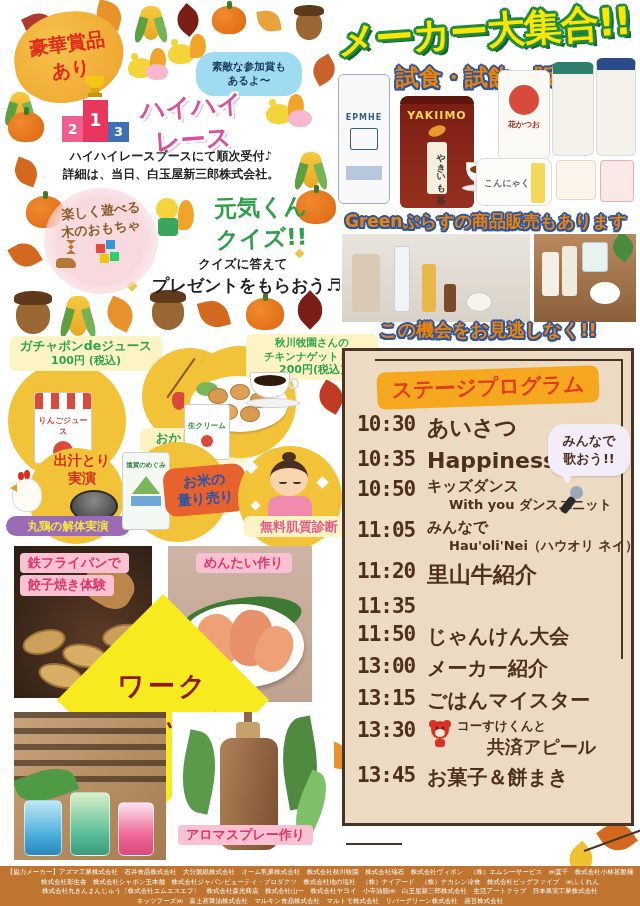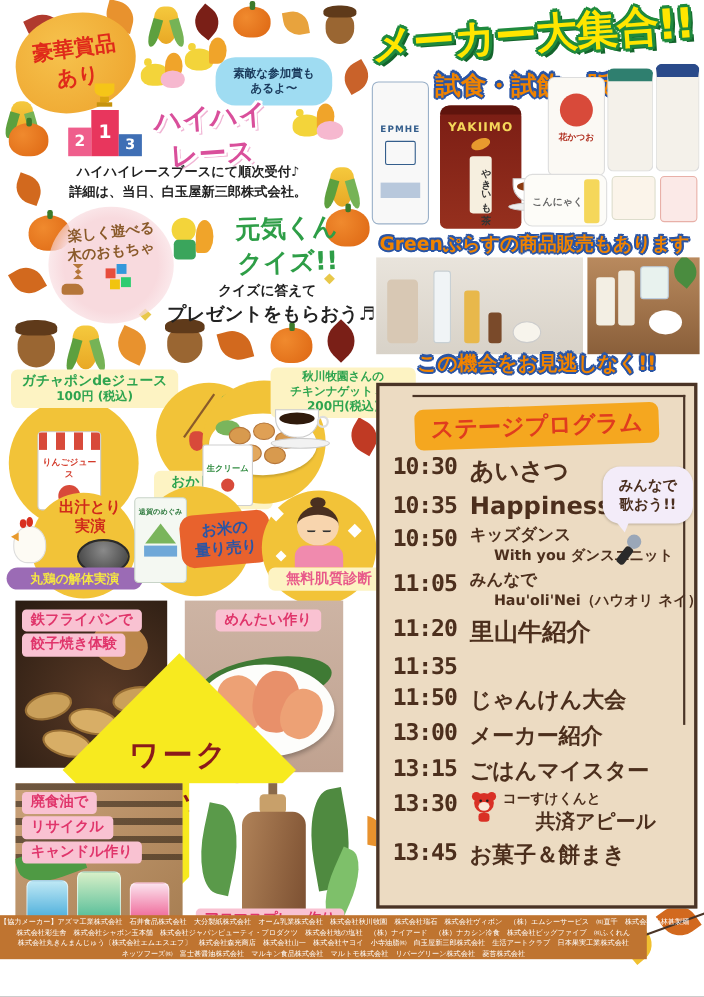--- a/index.html
+++ b/index.html
@@ -327,25 +327,20 @@
     <div class="nw" style="font-size:27px;font-weight:900;color:#8b1a1a;margin-top:4px;">ショップ</div>
   </div>
 
   <div class="abs" style="left:14px;top:712px;width:152px;height:148px;background:linear-gradient(135deg,#caa27a,#a57c50);overflow:hidden;">
     <div style="position:absolute;left:0;top:0;width:100%;height:74px;background:repeating-linear-gradient(rgba(35,25,15,.55) 0 6px,rgba(0,0,0,0) 6px 16px);"></div>
     <div style="position:absolute;left:2px;top:58px;width:60px;height:30px;background:#4f9a44;border-radius:0 60% 0 60%;transform:rotate(-20deg);"></div>
     <div style="position:absolute;left:10px;top:88px;width:38px;height:56px;background:linear-gradient(#bfe8f5,#3fa8d8 70%,#2e86b8);border:1px solid rgba(255,255,255,.6);border-radius:6px;"></div>
     <div style="position:absolute;left:56px;top:80px;width:40px;height:64px;background:linear-gradient(#d8f0c8,#5abf9a 65%,#3a9a7a);border:1px solid rgba(255,255,255,.6);border-radius:6px;"></div>
     <div style="position:absolute;left:104px;top:90px;width:36px;height:54px;background:linear-gradient(#fbe3ee,#ef6a9a 60%,#d84a7a);border:1px solid rgba(255,255,255,.6);border-radius:6px;"></div>
   </div>
-  <div class="abs" style="left:20px;top:718px;width:140px;">
-    <span class="pinklabel nw">廃食油で</span><br>
-    <span class="pinklabel nw" style="margin-top:2px;">リサイクル</span><br>
-    <span class="pinklabel nw" style="margin-top:2px;">キャンドル作り</span>
-  </div>
 
   <div class="abs" style="left:172px;top:712px;width:162px;height:150px;background:#fff;">
     <div style="position:absolute;left:10px;top:20px;width:34px;height:80px;background:#5a9a4a;border-radius:0 70% 0 70%;transform:rotate(12deg);"></div>
     <div style="position:absolute;left:110px;top:6px;width:36px;height:90px;background:#4f8a40;border-radius:70% 0 70% 0;transform:rotate(-10deg);"></div>
     <div style="position:absolute;left:126px;top:60px;width:26px;height:66px;background:#7ec06a;border-radius:0 70% 0 70%;transform:rotate(24deg);"></div>
     <div style="position:absolute;left:72px;top:0px;width:8px;height:12px;background:#8a6a4a;"></div>
     <div style="position:absolute;left:64px;top:10px;width:24px;height:18px;background:#c8a06a;border-radius:4px;"></div>
     <div style="position:absolute;left:48px;top:26px;width:58px;height:112px;background:linear-gradient(100deg,#b08258,#7a4e30);border-radius:12px;"></div>
   </div>
   <div class="abs" style="left:178px;top:824px;">
@@ -429,20 +424,20 @@
   </div>
   <div class="abs" style="left:560px;top:474px;width:0;height:0;border-left:8px solid transparent;border-right:4px solid transparent;border-top:10px solid #f3ecf9;"></div>
   <div class="abs" style="left:560px;top:486px;width:26px;height:28px;">
     <div style="position:absolute;left:10px;top:0;width:13px;height:13px;background:#9aa7b8;border-radius:50%;"></div>
     <div style="position:absolute;left:4px;top:10px;width:8px;height:18px;background:#2a2a2a;border-radius:3px;transform:rotate(38deg);"></div>
   </div>
 
   <div class="abs" style="left:346px;top:843px;width:56px;height:2px;background:#4a3426;"></div>
   <div class="abs" style="left:582px;top:838px;width:70px;height:2px;background:#4a3426;transform:rotate(-20deg);"></div>
 
-  <div class="abs" style="left:0;top:832px;width:588px;height:40px;background:#bf7430;color:#fff;padding-top:2px;">
+  <div class="abs" style="left:0;top:866px;width:640px;height:40px;background:#bf7430;color:#fff;padding-top:2px;">
     <div class="ctr nw" style="font-size:6.5px;line-height:9.5px;">【協力メーカー】アズマ工業株式会社　石井食品株式会社　大分製紙株式会社　オーム乳業株式会社　株式会社秋川牧園　株式会社瑞石　株式会社ヴィボン　（株）エムシーサービス　㈱直千　株式会社小林甚製麺</div>
     <div class="ctr nw" style="font-size:6.5px;line-height:9.5px;">株式会社彩生舎　株式会社シャボン玉本舗　株式会社ジャパンビューティ・プロダクツ　株式会社地の塩社　（株）ナイアード　（株）ナカシン冷食　株式会社ビッグファイブ　㈱ふくれん</div>
     <div class="ctr nw" style="font-size:6.5px;line-height:9.5px;">株式会社丸きんまんじゅう〔株式会社エムエスエフ〕　株式会社森光商店　株式会社山一　株式会社ヤヨイ　小寺油脂㈱　白玉屋新三郎株式会社　生活アートクラブ　日本果実工業株式会社</div>
     <div class="ctr nw" style="font-size:6.5px;line-height:9.5px;">ネッツフーズ㈱　富士甚醤油株式会社　マルキン食品株式会社　マルトモ株式会社　リバーグリーン株式会社　菱苔株式会社</div>
   </div>
 
 </div>
 
 </body></html>

